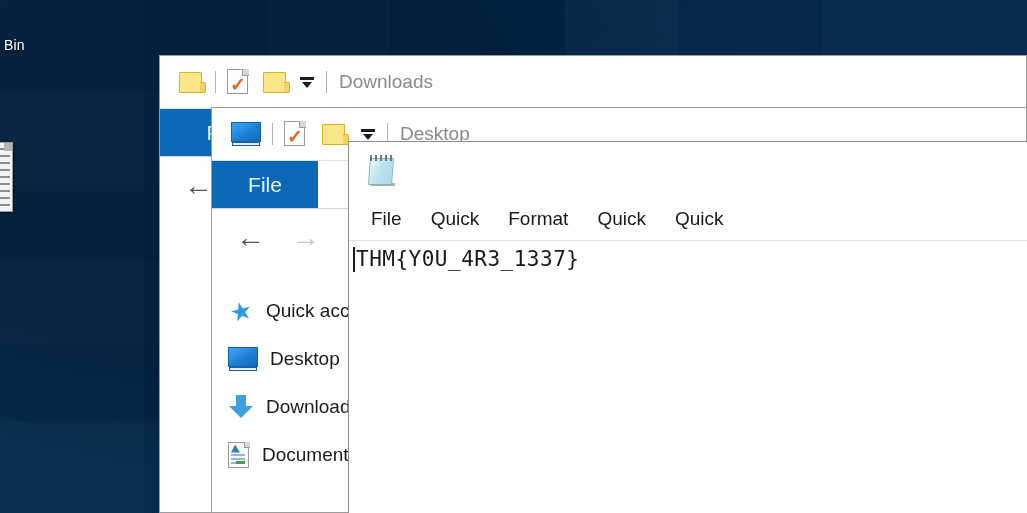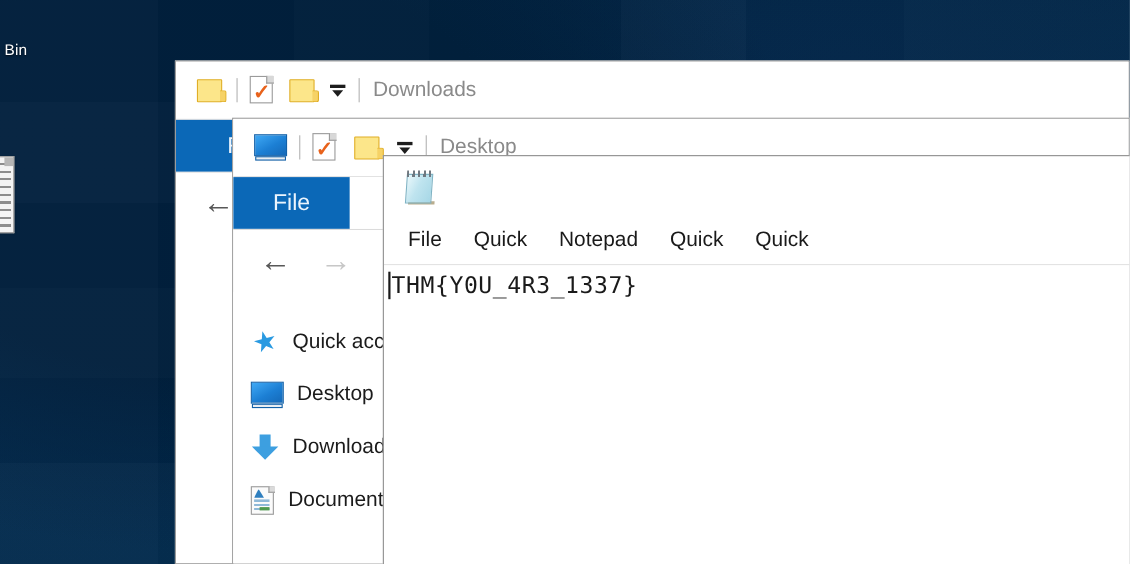--- a/index.html
+++ b/index.html
@@ -567,21 +567,21 @@
     <span class="ic ic-notepad">
       <span class="shadow"></span>
         <span class="sheet"></span>
         <span class="spiral"></span>
     </span>
   </div>
 
   <div class="np-menu">
     <span>File</span>
     <span>Quick</span>
-    <span>Notepad</span>
+    <span>Format</span>
     <span>Quick</span>
     <span>Quick</span>
   </div>
 
   <div class="np-sep"></div>
 
   <div class="np-text">
     <span class="caret"></span>
     <span>THM{Y0U_4R3_1337}</span>
   </div>

